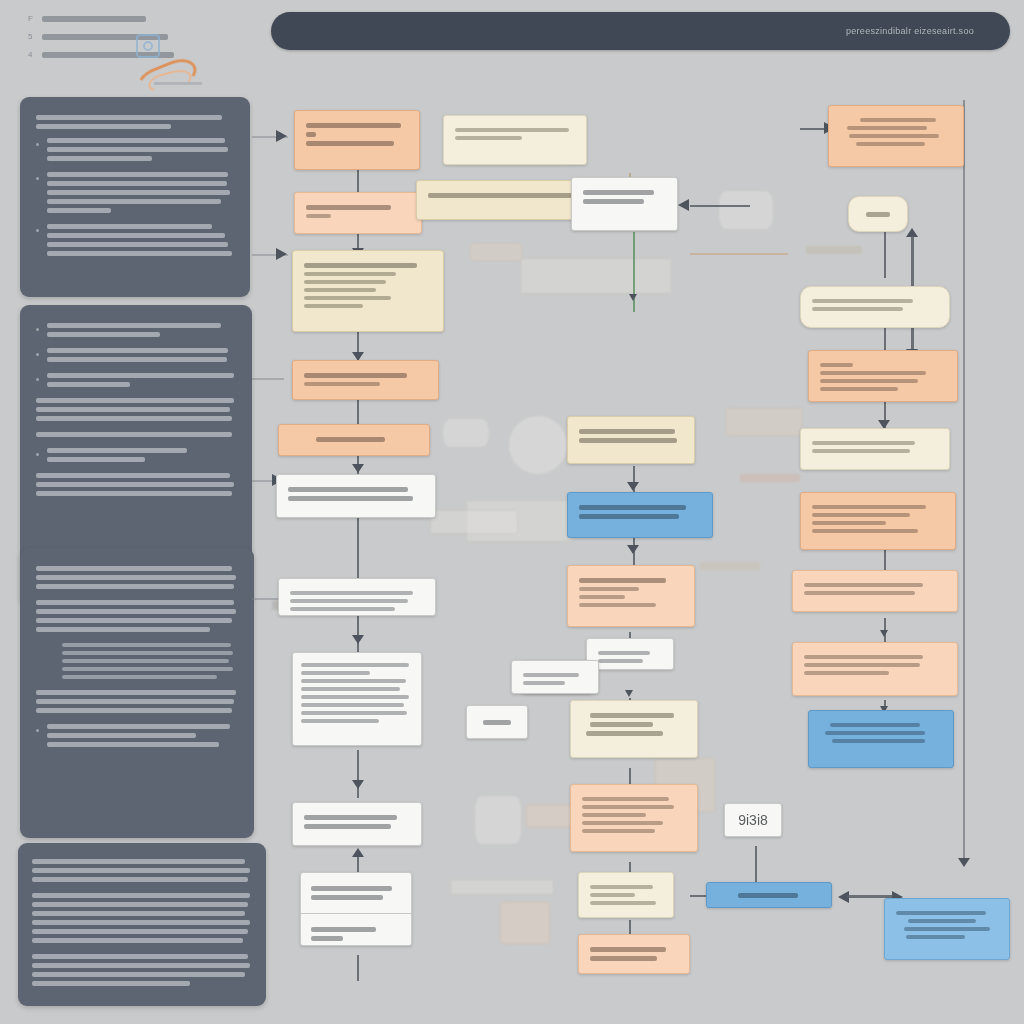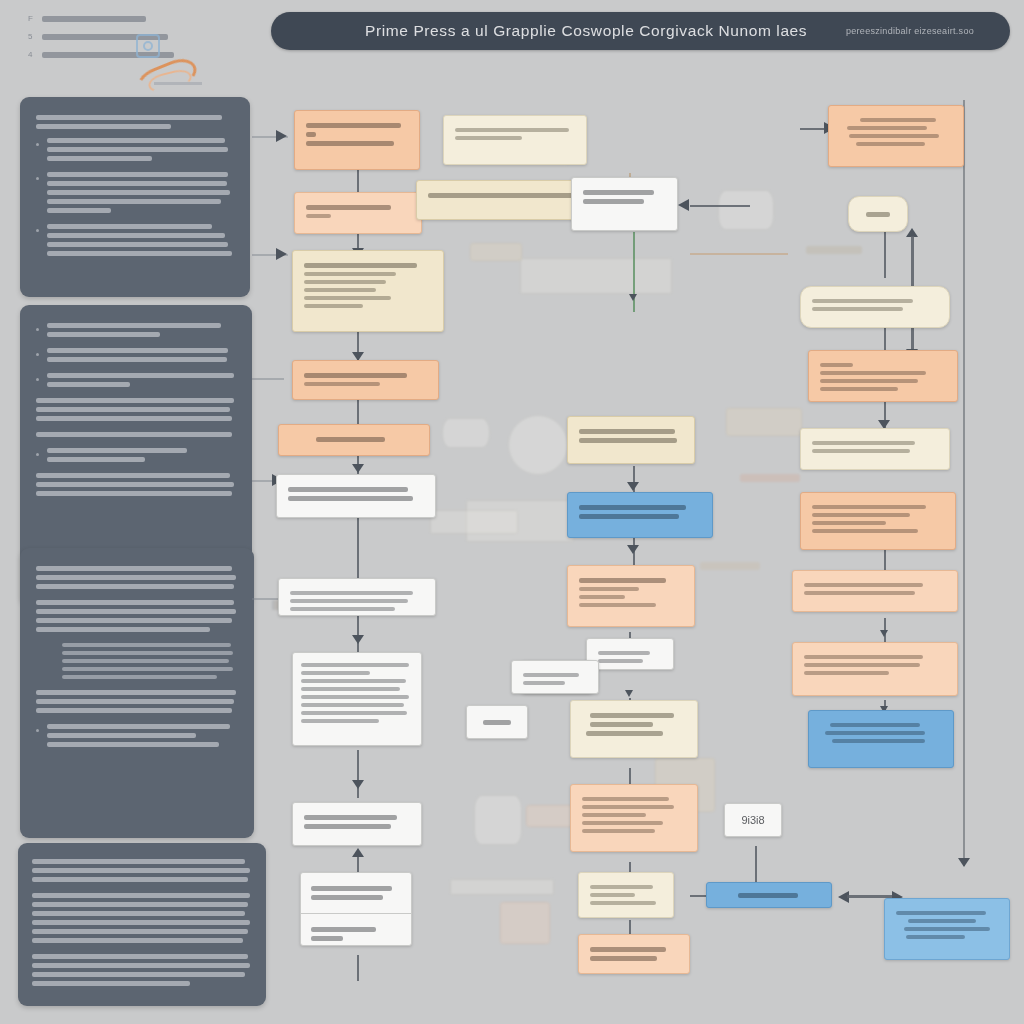--- a/index.html
+++ b/index.html
@@ -141,21 +141,20 @@
   .ghost.cyl{background:#f2f1ee;border:1px solid #c2c0ba;border-radius:8px/14px;}
   .ghost.circ{background:#f4f3f0;border:1px solid #c6c4bd;border-radius:50%;}
   .ghost.line{background:#9a9186;height:1px;}
 </style>
 </head>
 <body>
 
 <div id="canvas">
 
   <div class="titlebar">
-    <div class="ttl">Prime Press a ul Grapplie Coswople Corgivack Nunom laes</div>
     <div class="badge">pereeszindibalr eizeseairt.soo</div>
   </div>
 
   <div class="legend">
     <div class="row">
       <div class="mk">F</div>
       <div class="tx w1"></div>
     </div>
     <div class="row">
       <div class="mk">5</div>
@@ -501,21 +500,21 @@
       <div class="ln t" style="width:62%"></div>
       <div class="ln t" style="width:92%"></div>
   </div>
 
   <div class="box peach2" style="left:578px;top:934px;width:112px;height:40px;">
     <div class="ln" style="width:86%"></div>
       <div class="ln" style="width:76%"></div>
   </div>
 
   <div class="box white" style="left:724px;top:803px;width:58px;height:34px;display:flex;align-items:center;justify-content:center;">
-    <span style="font-size:11px;color:#5b5d60;filter:blur(.5px);">9i3i8</span>
+    <span style="font-size:14px;color:#5b5d60;filter:blur(.5px);">9i3i8</span>
   </div>
 
   <div class="box blue" style="left:706px;top:882px;width:126px;height:26px;padding:6px 10px;">
     <div class="ln" style="width:58%;margin-left:20%"></div>
   </div>
 
   <div class="box white" style="left:466px;top:705px;width:62px;height:34px;display:flex;align-items:center;justify-content:center;">
     <div class="ln" style="width:72%;margin:0;"></div>
   </div>
 

